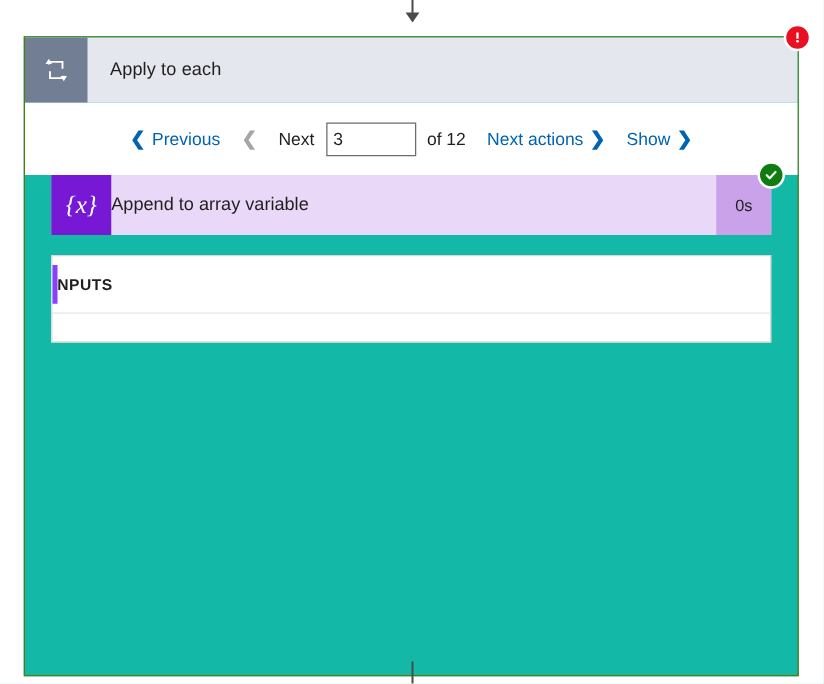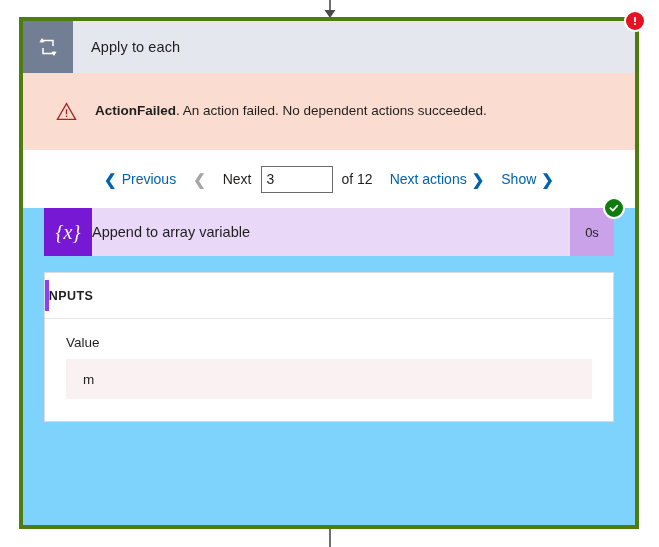--- a/index.html
+++ b/index.html
@@ -23,26 +23,26 @@
     top: 0;
     width: 659px;
     height: 18px;
   }
   .top-connector svg { display: block; margin: 0 auto; }
 
   
   .scope-card {
     position: absolute;
     left: 19px;
-    top: 17px;
+    top: 29px;
     width: 620px;
     height: 512px;
     box-sizing: border-box;
-    border: 4px solid #4d7c0f;
-    background: #7dd3fc;
+    border: 1px solid #4d7c0f;
+    background: #14b8a6;
   }
 
   
   .scope-header {
     display: flex;
     align-items: stretch;
     height: 52px;
     background: #e4e7ee;
     position: relative;
   }
@@ -282,32 +282,20 @@
     </div>
     <div class="scope-title">Apply to each</div>
     <div class="status-badge badge-error">
       <svg width="12" height="12" viewBox="0 0 12 12">
         <rect x="5.1" y="2" width="1.8" height="5" fill="#ffffff"></rect>
         <circle cx="6" cy="9" r="1.05" fill="#ffffff"></circle>
       </svg>
     </div>
   </div>
 
-  <div class="error-banner">
-    <div class="error-icon">
-      <svg width="21" height="19" viewBox="0 0 21 19">
-        <path d="M10.5 1.6 L19.6 17.4 L1.4 17.4 Z" fill="none" stroke="#a4262c" stroke-width="1.3"></path>
-        <rect x="9.8" y="7.2" width="1.4" height="5.2" fill="#a4262c"></rect>
-        <rect x="9.8" y="13.6" width="1.4" height="1.4" fill="#a4262c"></rect>
-      </svg>
-    </div>
-    <div class="error-text">
-      <b>ActionFailed</b><span>. An action failed. No dependent actions succeeded.</span>
-    </div>
-  </div>
 
   <div class="pager">
     <span class="pager-link">
       <span class="pager-chevron">❮</span>
       <span>Previous</span>
     </span>
     <span class="pager-gap"></span>
     <span class="pager-link disabled">
       <span class="pager-chevron">❮</span>
     </span>
@@ -340,24 +328,20 @@
     </div>
   </div>
 
   <div class="inputs-card">
     <div class="inputs-head">
       <div class="inputs-accent"></div>
       <div class="inputs-head-label">INPUTS</div>
     </div>
 
 
-    <div class="field-block">
-      <div class="field-label">Value</div>
-      <div class="field-value">m</div>
-    </div>
 
     <div class="inputs-pad-bottom"></div>
   </div>
 
 </div>
 
 <div class="bottom-connector">
   <svg width="24" height="18" viewBox="0 0 24 18">
     <line x1="12" y1="0" x2="12" y2="18" stroke="#4a4a4a" stroke-width="1.6"></line>
   </svg>

